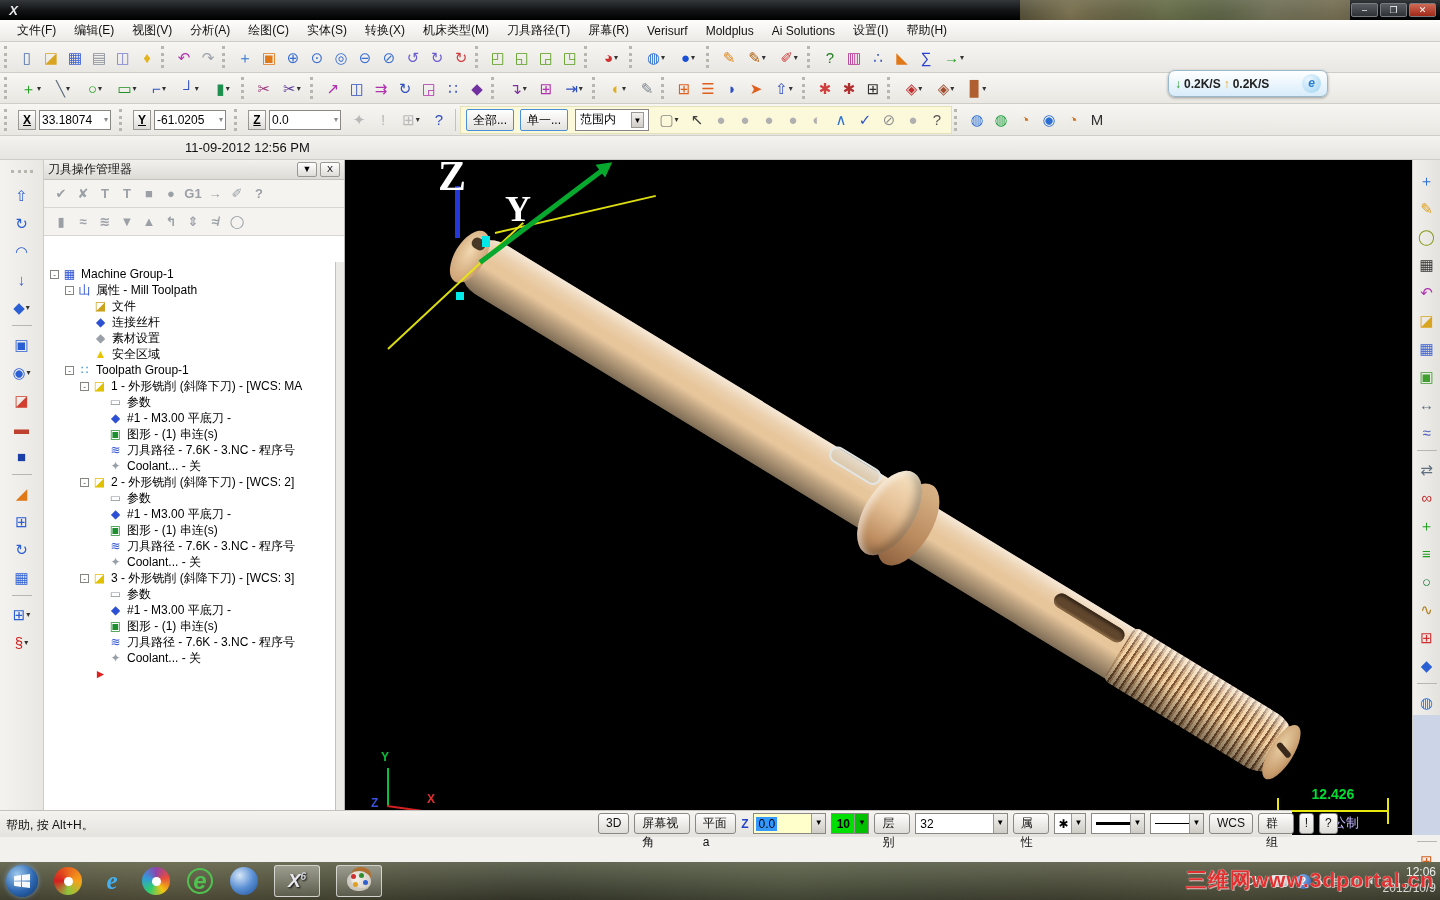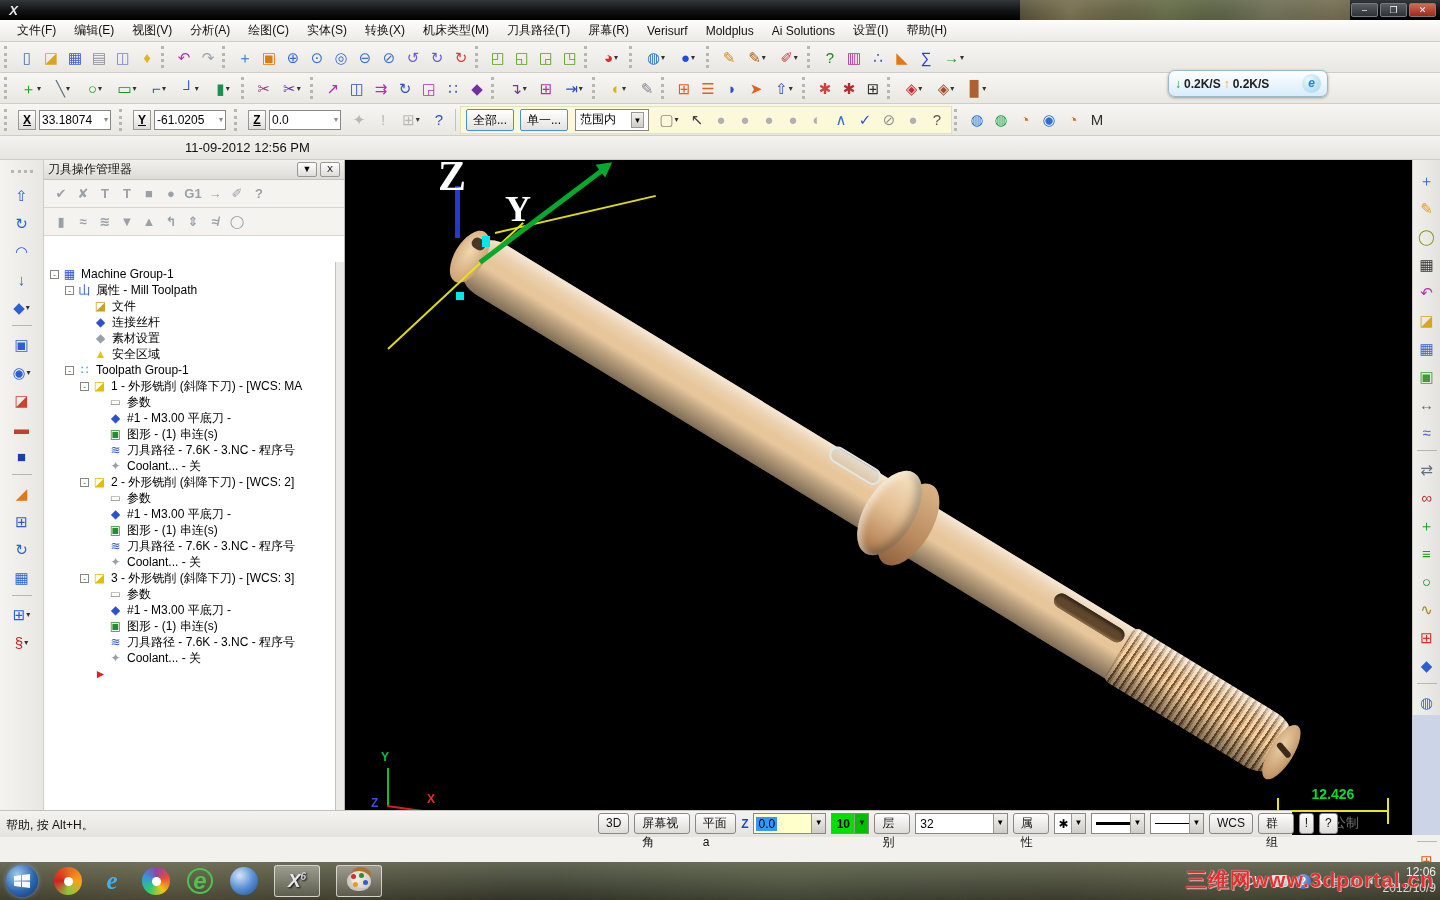--- a/index.html
+++ b/index.html
@@ -111,21 +111,21 @@
   .mini-y { position:absolute; left:42px; top:608px; width:2px; height:38px; background:#0abf3a; }
   .mini-x { position:absolute; left:42px; top:645px; width:38px; height:2px; background:#d02020; transform:rotate(8deg); transform-origin:0 50%;}
   .mini-ylbl { position:absolute; left:36px; top:590px; color:#0abf3a; font-weight:bold; }
   .mini-xlbl { position:absolute; left:82px; top:632px; color:#e03030; font-weight:bold; }
   .mini-zlbl { position:absolute; left:26px; top:636px; color:#3a50e0; font-weight:bold; }
 
   .vp-status { position:absolute; left:5px; top:646px; color:#fff; font-size:12.5px; font-weight:bold; white-space:pre; }
   .ruler-line { position:absolute; left:932px; top:650px; width:112px; height:2px; background:#e8e810; }
   .ruler-tick { position:absolute; top:638px; width:2px; height:26px; background:#e8e810; }
   .ruler-val { position:absolute; left:934px; top:626px; width:108px; text-align:center; color:#00dd33; font-weight:bold; font-size:14px; }
-  .ruler-units { position:absolute; left:988px; top:654px; color:#737373; font-size:13px; }
+  .ruler-units { position:absolute; left:988px; top:654px; color:#c4b5fd; font-size:13px; }
 
   
   .rightbar { position:absolute; left:1412px; top:160px; width:28px; height:675px; background:linear-gradient(90deg,#f1f0ed,#e4e2dd); border-left:1px solid #cfcdc8; display:flex; flex-direction:column; align-items:center; padding-top:6px; z-index:20;}
   .rightbar .iw { width:24px; height:24px; }
   .rb-bottom { position:absolute; left:0; bottom:0; width:100%; height:120px; background:#ccd5e8; }
 
   
   .statusbar { position:absolute; left:0; top:810px; width:1292px; height:27px; background:linear-gradient(#f4f3f0,#e5e3de); border-top:1px solid #c4c2bd; z-index:40;}
   .sb-help { position:absolute; left:6px; top:6px; color:#111; }
   .sb-controls { position:absolute; left:598px; top:2px; display:flex; align-items:center; gap:5px; }

